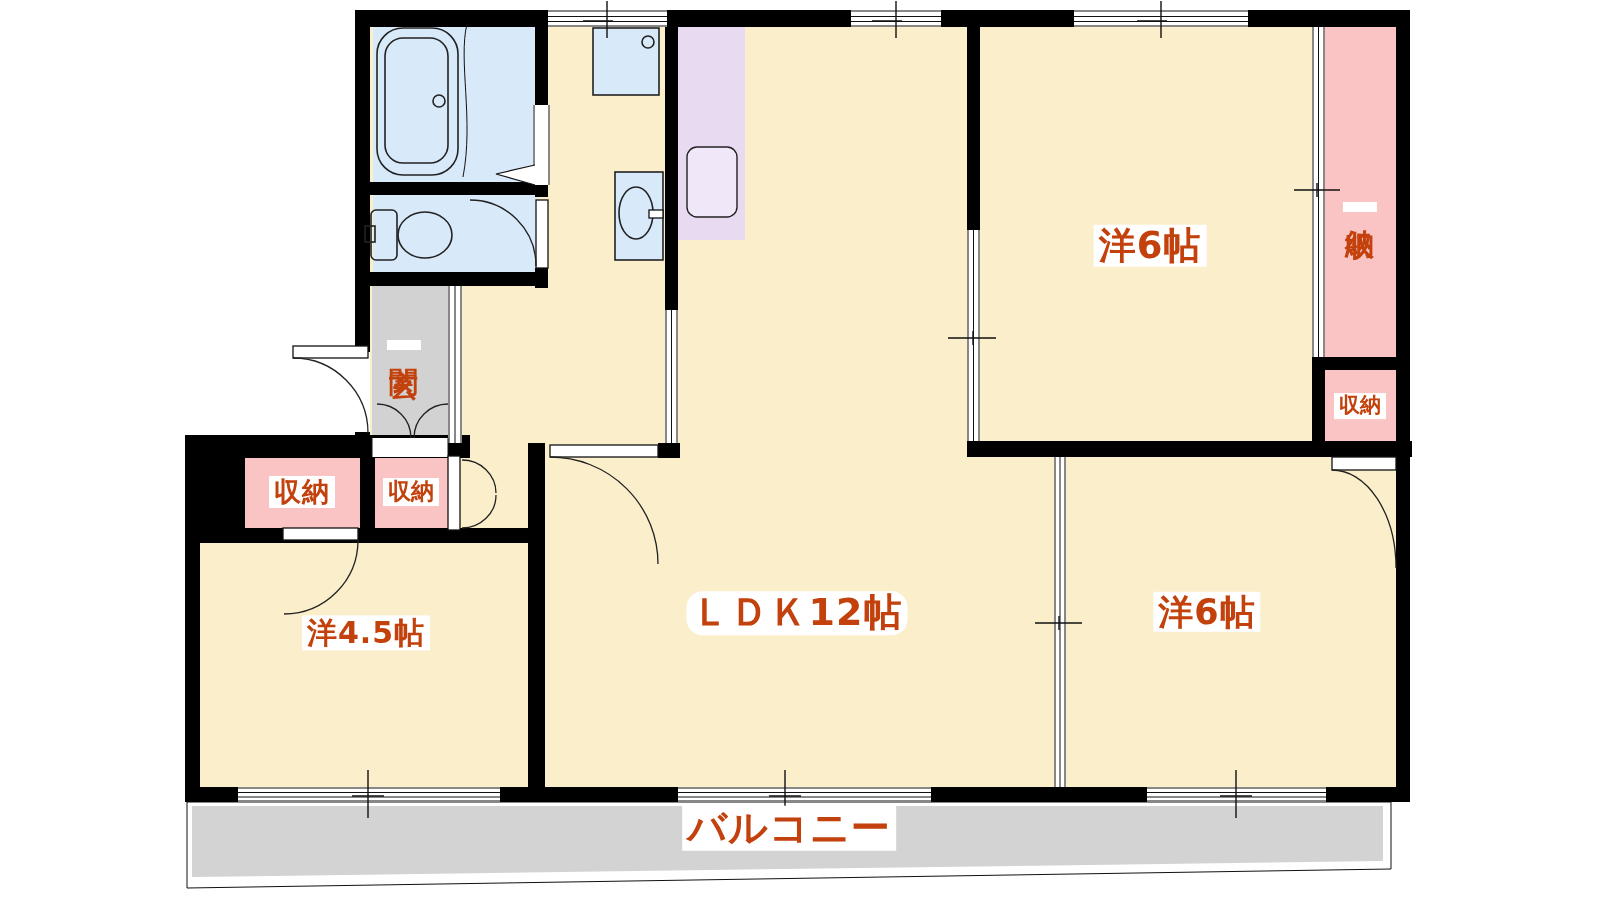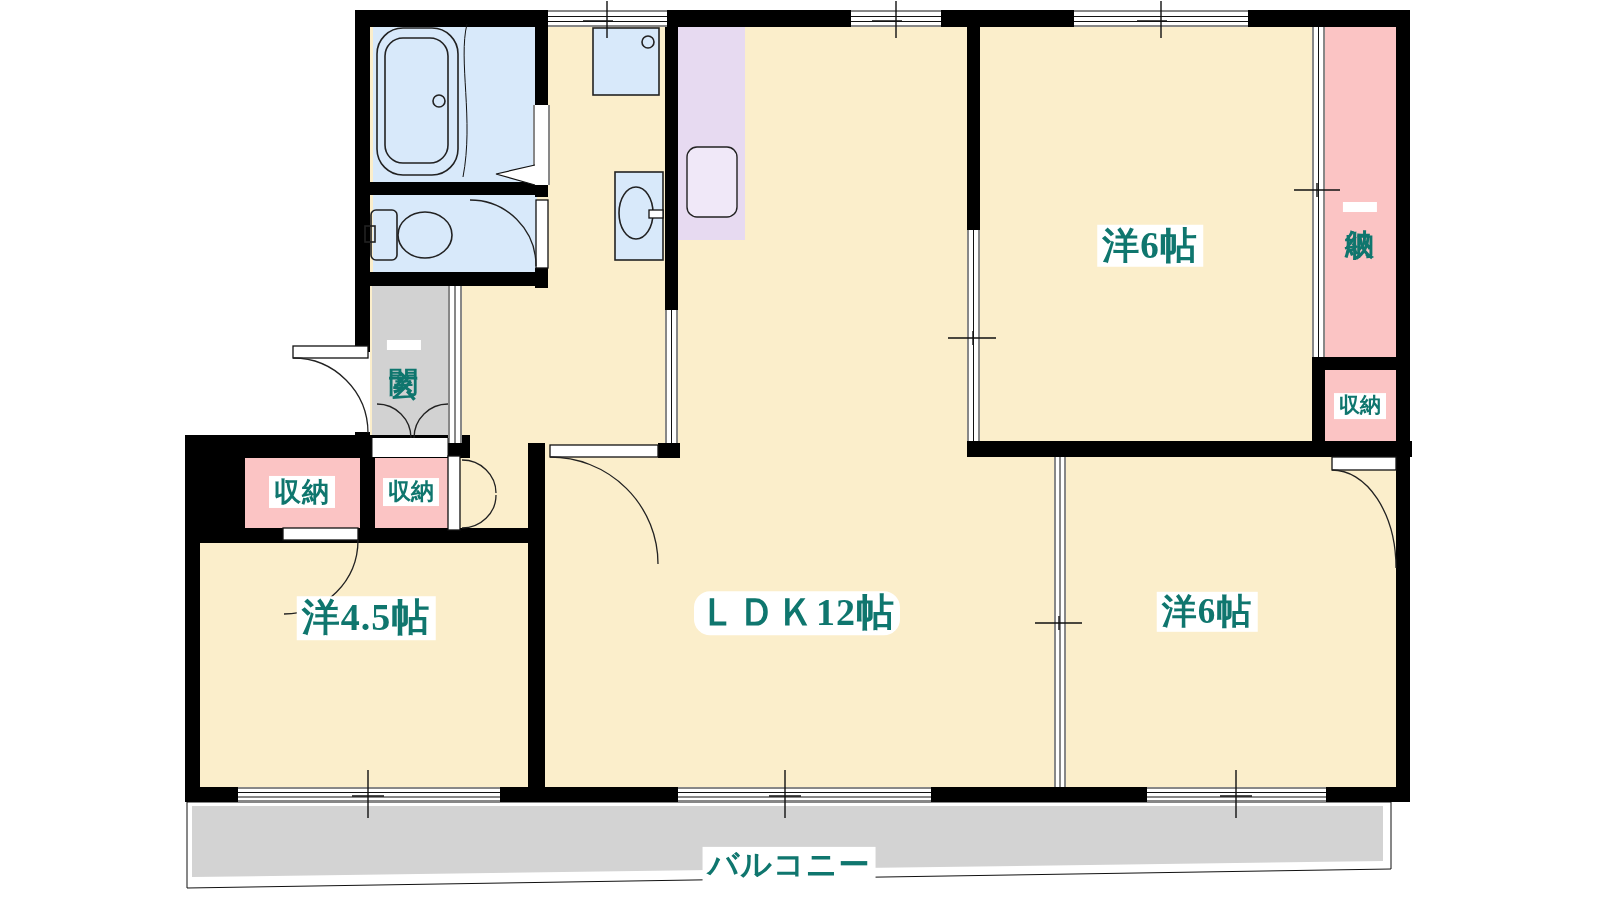--- a/index.html
+++ b/index.html
@@ -18,22 +18,22 @@
   .gray-b{fill:var(--balcony-gray,#D3D3D3);}
   .wall{fill:var(--wall-black,#000);}
   .wh{fill:#fff;}
   .lnt{stroke:#111;stroke-width:1;fill:none;}
   .fixt{stroke:#222;stroke-width:1.6;fill:none;}
   .leaf{fill:#fff;stroke:#111;stroke-width:1.3;}
   .arc{stroke:#222;stroke-width:1.3;fill:none;}
   
   .lbl{
     position:absolute;transform:translate(-50%,-50%);
-    background:#fff;color:#0f766e;font-weight:600;line-height:1.04;
-    white-space:nowrap;padding:2px 5px;letter-spacing:1px;font-family:Liberation Serif, serif;
+    background:#fff;color:#c2410c;font-weight:600;line-height:1.04;
+    white-space:nowrap;padding:2px 5px;letter-spacing:1px;
   }
   .vert{
     writing-mode:vertical-rl;text-orientation:upright;
     padding:5px 2px;letter-spacing:0;
   }
 </style>
 </head>
 <body>
 
 <div id="stage">
@@ -219,26 +219,26 @@
       <path d="M1294,190 H1340 M1317,183 V197"></path>
     </g>
   </svg>
 
   <div class="lbl" style="left:797px;top:613px;font-size:38px;border-radius:16px;">ＬＤＫ12帖</div>
 
   <div class="lbl" style="left:1150px;top:246px;font-size:37px;">洋6帖</div>
 
   <div class="lbl" style="left:1207px;top:612px;font-size:35px;">洋6帖</div>
 
-  <div class="lbl" style="left:366px;top:618px;font-size:38px;">洋4.5帖</div>
+  <div class="lbl" style="left:366px;top:633px;font-size:30px;">洋4.5帖</div>
 
   <div class="lbl vert" style="left:404px;top:345px;font-size:29px;">玄関</div>
 
   <div class="lbl vert" style="left:1360px;top:207px;font-size:29px;">収納</div>
 
   <div class="lbl" style="left:1360px;top:406px;font-size:21px;letter-spacing:0;">収納</div>
 
   <div class="lbl" style="left:302px;top:492px;font-size:27px;">収納</div>
 
   <div class="lbl" style="left:411px;top:492px;font-size:23px;letter-spacing:0;">収納</div>
 
-  <div class="lbl" style="left:789px;top:865px;font-size:31px;">バルコニー</div>
+  <div class="lbl" style="left:789px;top:828px;font-size:39px;">バルコニー</div>
 </div>
 
 </body></html>

